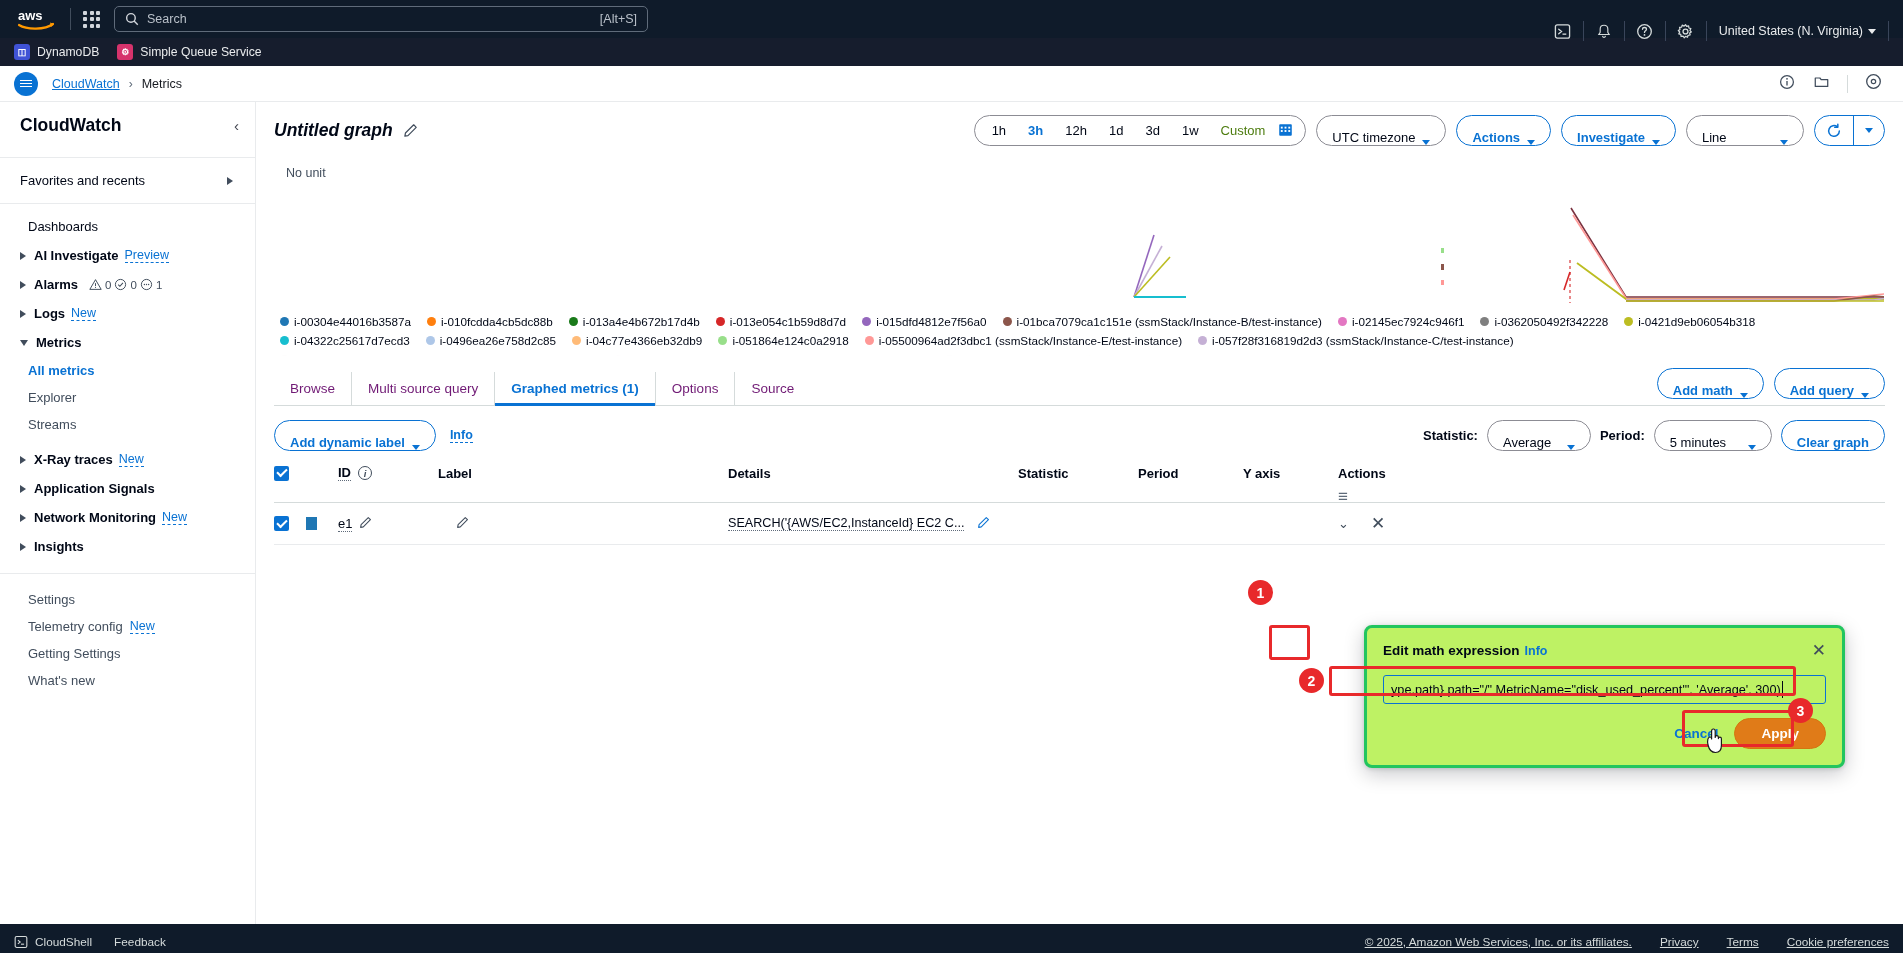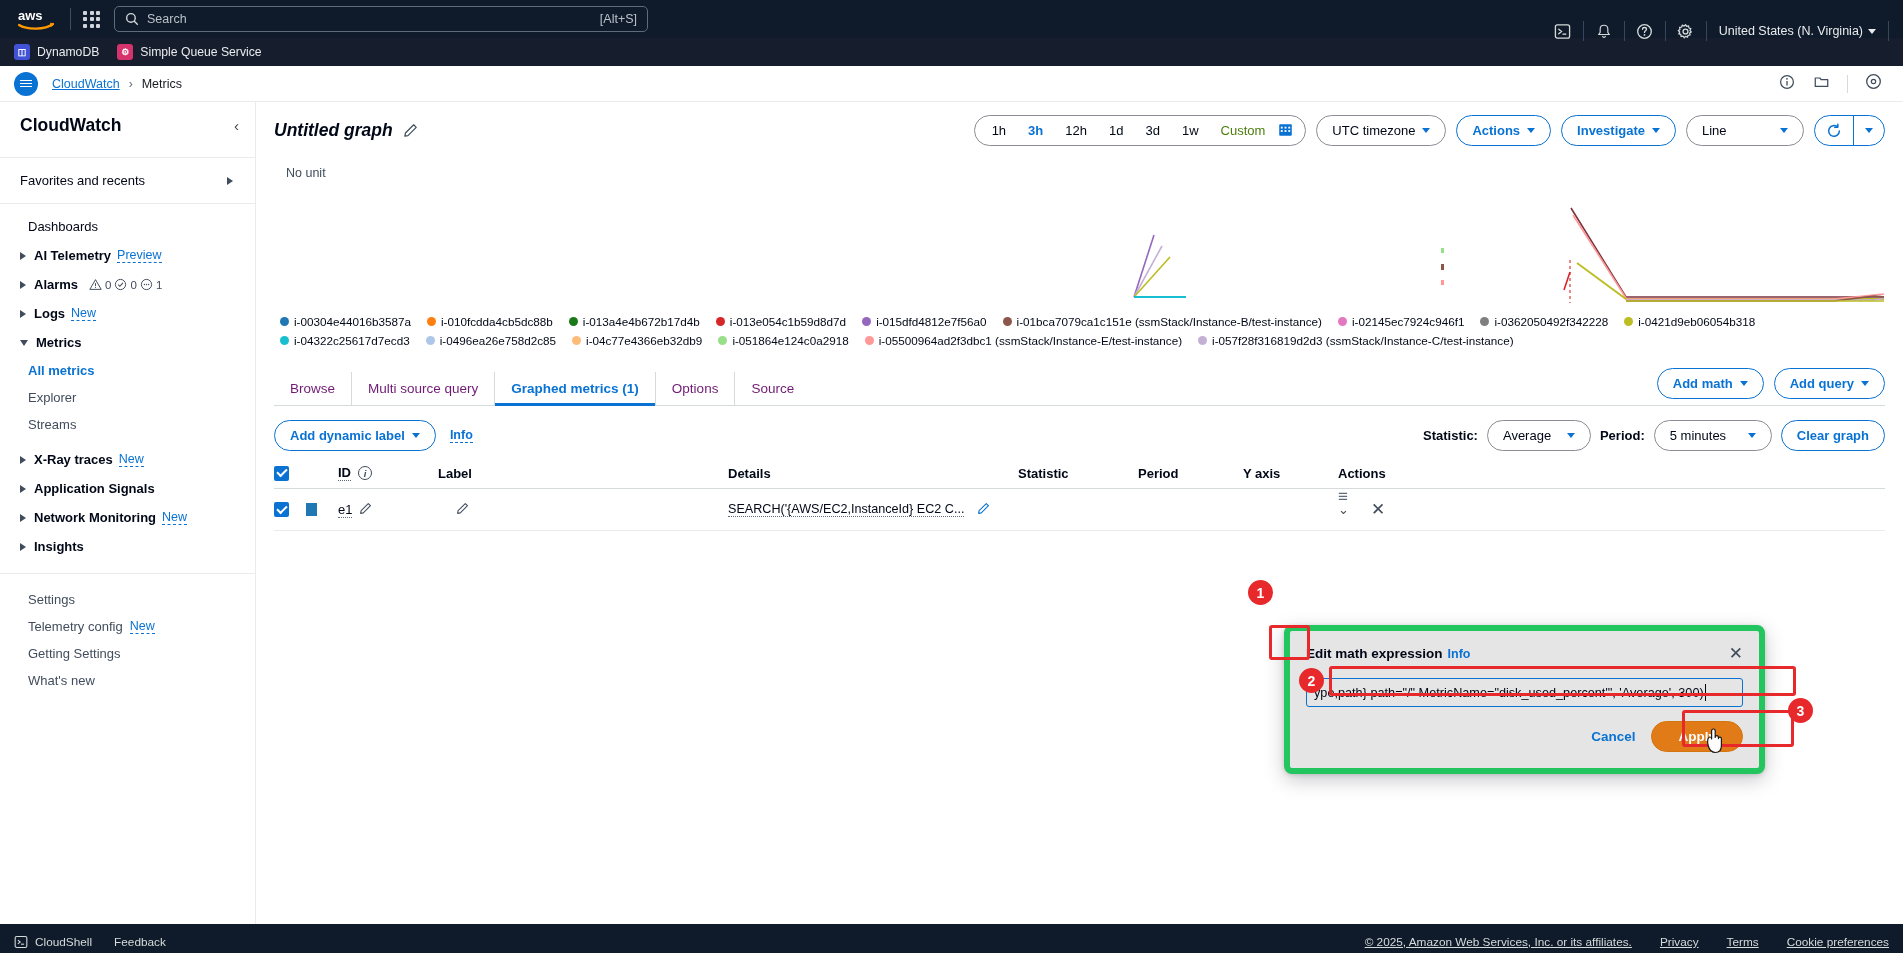--- a/index.html
+++ b/index.html
@@ -64,21 +64,21 @@
   .sb-sub.active { color:#0972d3; font-weight:700; }
   .alarm-counts { display:flex; align-items:center; gap:3px; margin-left:5px; color:#414d5c; font-size:11.5px; }
   .alarm-counts svg { display:block; }
   
   #main { flex:1; background:#fff; position:relative; overflow:hidden; }
   #graph-head { display:flex; align-items:center; padding:13px 18px 6px 18px; }
   #graph-title { font-size:17.5px; font-weight:700; color:#000716;font-style:italic; }
   .pencil { color:#414d5c; margin-left:10px; display:inline-flex; }
   .ctrl-group { margin-left:auto; display:flex; align-items:center; gap:10px; }
   .pill {
-    border:1px solid #8c8c94; border-radius:18px; height:31px; display:flex; align-items:center;
+    border:1px solid #8c8c94; border-radius:18px; height:31px; display:flex; align-items:flex-end;
     padding:0 15px; font-size:13px; color:#000716; background:#fff; gap:7px;
   }
   .pill.blue { border-color:#0972d3; color:#0972d3; font-weight:700; }
   .seg { display:flex; align-items:center; border:1px solid #8c8c94; border-radius:18px; height:31px; padding:0 6px; }
   .seg span { padding:0 11px; font-size:13px; color:#000716; }
   .seg span.sel { color:#0972d3; font-weight:700; }
   .seg span.custom { color:#4d7c0f; }
   .refresh-grp { display:flex; align-items:center; border:1px solid #0972d3; border-radius:18px; height:31px; color:#0972d3; }
   .refresh-grp .rbtn { padding:0 11px; display:flex; align-items:center; }
   .refresh-grp .rdiv { width:1px; height:29px; background:#0972d3; }
@@ -99,40 +99,40 @@
   .tab.active { color:#0972d3; font-weight:700; }
   .tab.active::after { content:''; position:absolute; left:0; right:0; bottom:-1px; height:3px; background:#0972d3; }
   .tabs-right { margin-left:auto; display:flex; gap:10px; padding-bottom:6px; }
   
   #ctrls-row { display:flex; align-items:center; margin:14px 18px 0 18px; }
   #info-link { color:#0972d3; font-size:12.5px; font-weight:700; margin-left:14px; border-bottom:1px dashed #0972d3; }
   .ctrls-right { margin-left:auto; display:flex; align-items:center; gap:9px; font-size:13px; }
   .ctrl-lbl { font-weight:700; color:#000716; }
   
   #mtable { margin:14px 18px 0 18px; }
-  #thead { display:flex; align-items:center; border-bottom:1px solid #d5dbdb; padding-bottom:7px; font-size:13px; font-weight:700; color:#000716; }
+  #thead { display:flex; align-items:center; border-bottom:1px solid #d5dbdb; padding-bottom:21px; font-size:13px; font-weight:700; color:#000716; }
   #trow { display:flex; align-items:center; border-bottom:1px solid #e9ebed; height:42px; font-size:13px; color:#000716; }
   .c-chk { width:32px; display:flex; align-items:center; }
   .c-col { width:32px; display:flex; align-items:center; }
   .c-id { width:100px; display:flex; align-items:center; gap:7px; }
   .c-label { width:290px; display:flex; align-items:center; }
   .c-details { width:290px; display:flex; align-items:center; gap:9px; }
   .c-stat { width:120px; }
   .c-period { width:105px; }
   .c-yaxis { width:95px; }
   .c-actions { width:120px; display:flex; align-items:center; gap:22px; }
   .chk { width:15px; height:15px; background:#0972d3; border-radius:2px; display:flex; align-items:center; justify-content:center; }
   .chk::after { content:''; width:4px; height:8px; border:solid #fff; border-width:0 2px 2px 0; transform:rotate(45deg) translate(-1px,-1px); }
   .info-i { width:14px; height:14px; border-radius:50%; border:1.4px solid #414d5c; color:#414d5c; font-size:9.5px; display:inline-flex; align-items:center; justify-content:center; font-weight:700; font-style:italic; }
   .dotted-ul { border-bottom:1px dotted #5f6b7a; }
   .color-swatch { width:11px; height:13px; background:#1f77b4; }
   
   #modal {
-    position:absolute; left:1028px; top:523px; width:481px; background:#e5e5e5;
-    border:6px solid #22c55e; border-radius:8px;
+    position:absolute; left:1108px; top:523px; width:481px; background:#bef264;
+    border:3px solid #22c55e; border-radius:8px;
     box-shadow:0 6px 20px rgba(0,7,22,0.22), 0 1px 4px rgba(0,7,22,0.15);
     z-index:40;
   }
   #modal-head { display:flex; align-items:center; padding:14px 16px 4px 16px; }
   #modal-title { font-size:13.5px; font-weight:700; color:#000716; }
   #modal-info { color:#0972d3; font-size:12.5px; font-weight:700; margin-left:5px; }
   #modal-close { margin-left:auto; color:#414d5c; font-size:17px; line-height:1; }
   #expr-input {
     margin:12px 16px 0 16px; height:29px; border:1px solid #0972d3; border-radius:3px;
     display:flex; align-items:center; padding:0 7px; font-size:12.7px; color:#000716;
@@ -291,21 +291,21 @@
       <span class="sb-arrow-r sb-right-arrow"></span>
     </div>
     <div class="sb-sep"></div>
 
     <div class="sb-row" style="padding-left:28px;">
       <span class="sb-label-plain">Dashboards</span>
     </div>
 
     <div class="sb-row">
       <span class="sb-arrow-r"></span>
-      <span class="sb-label-bold">AI Telemetry</span>
+      <span class="sb-label-bold">AI Investigate</span>
       <span class="badge-new">Preview</span>
     </div>
 
     <div class="sb-row">
       <span class="sb-arrow-r"></span>
       <span class="sb-label-bold">Alarms</span>
       <span class="alarm-counts">
         <svg width="13" height="13" viewBox="0 0 16 16">
             <path d="M8 2 L15 14 L1 14 Z" stroke="#414d5c" stroke-width="1.2" fill="none" stroke-linejoin="round"></path>
             <line x1="8" y1="6.3" x2="8" y2="10" stroke="#414d5c" stroke-width="1.2"></line>

